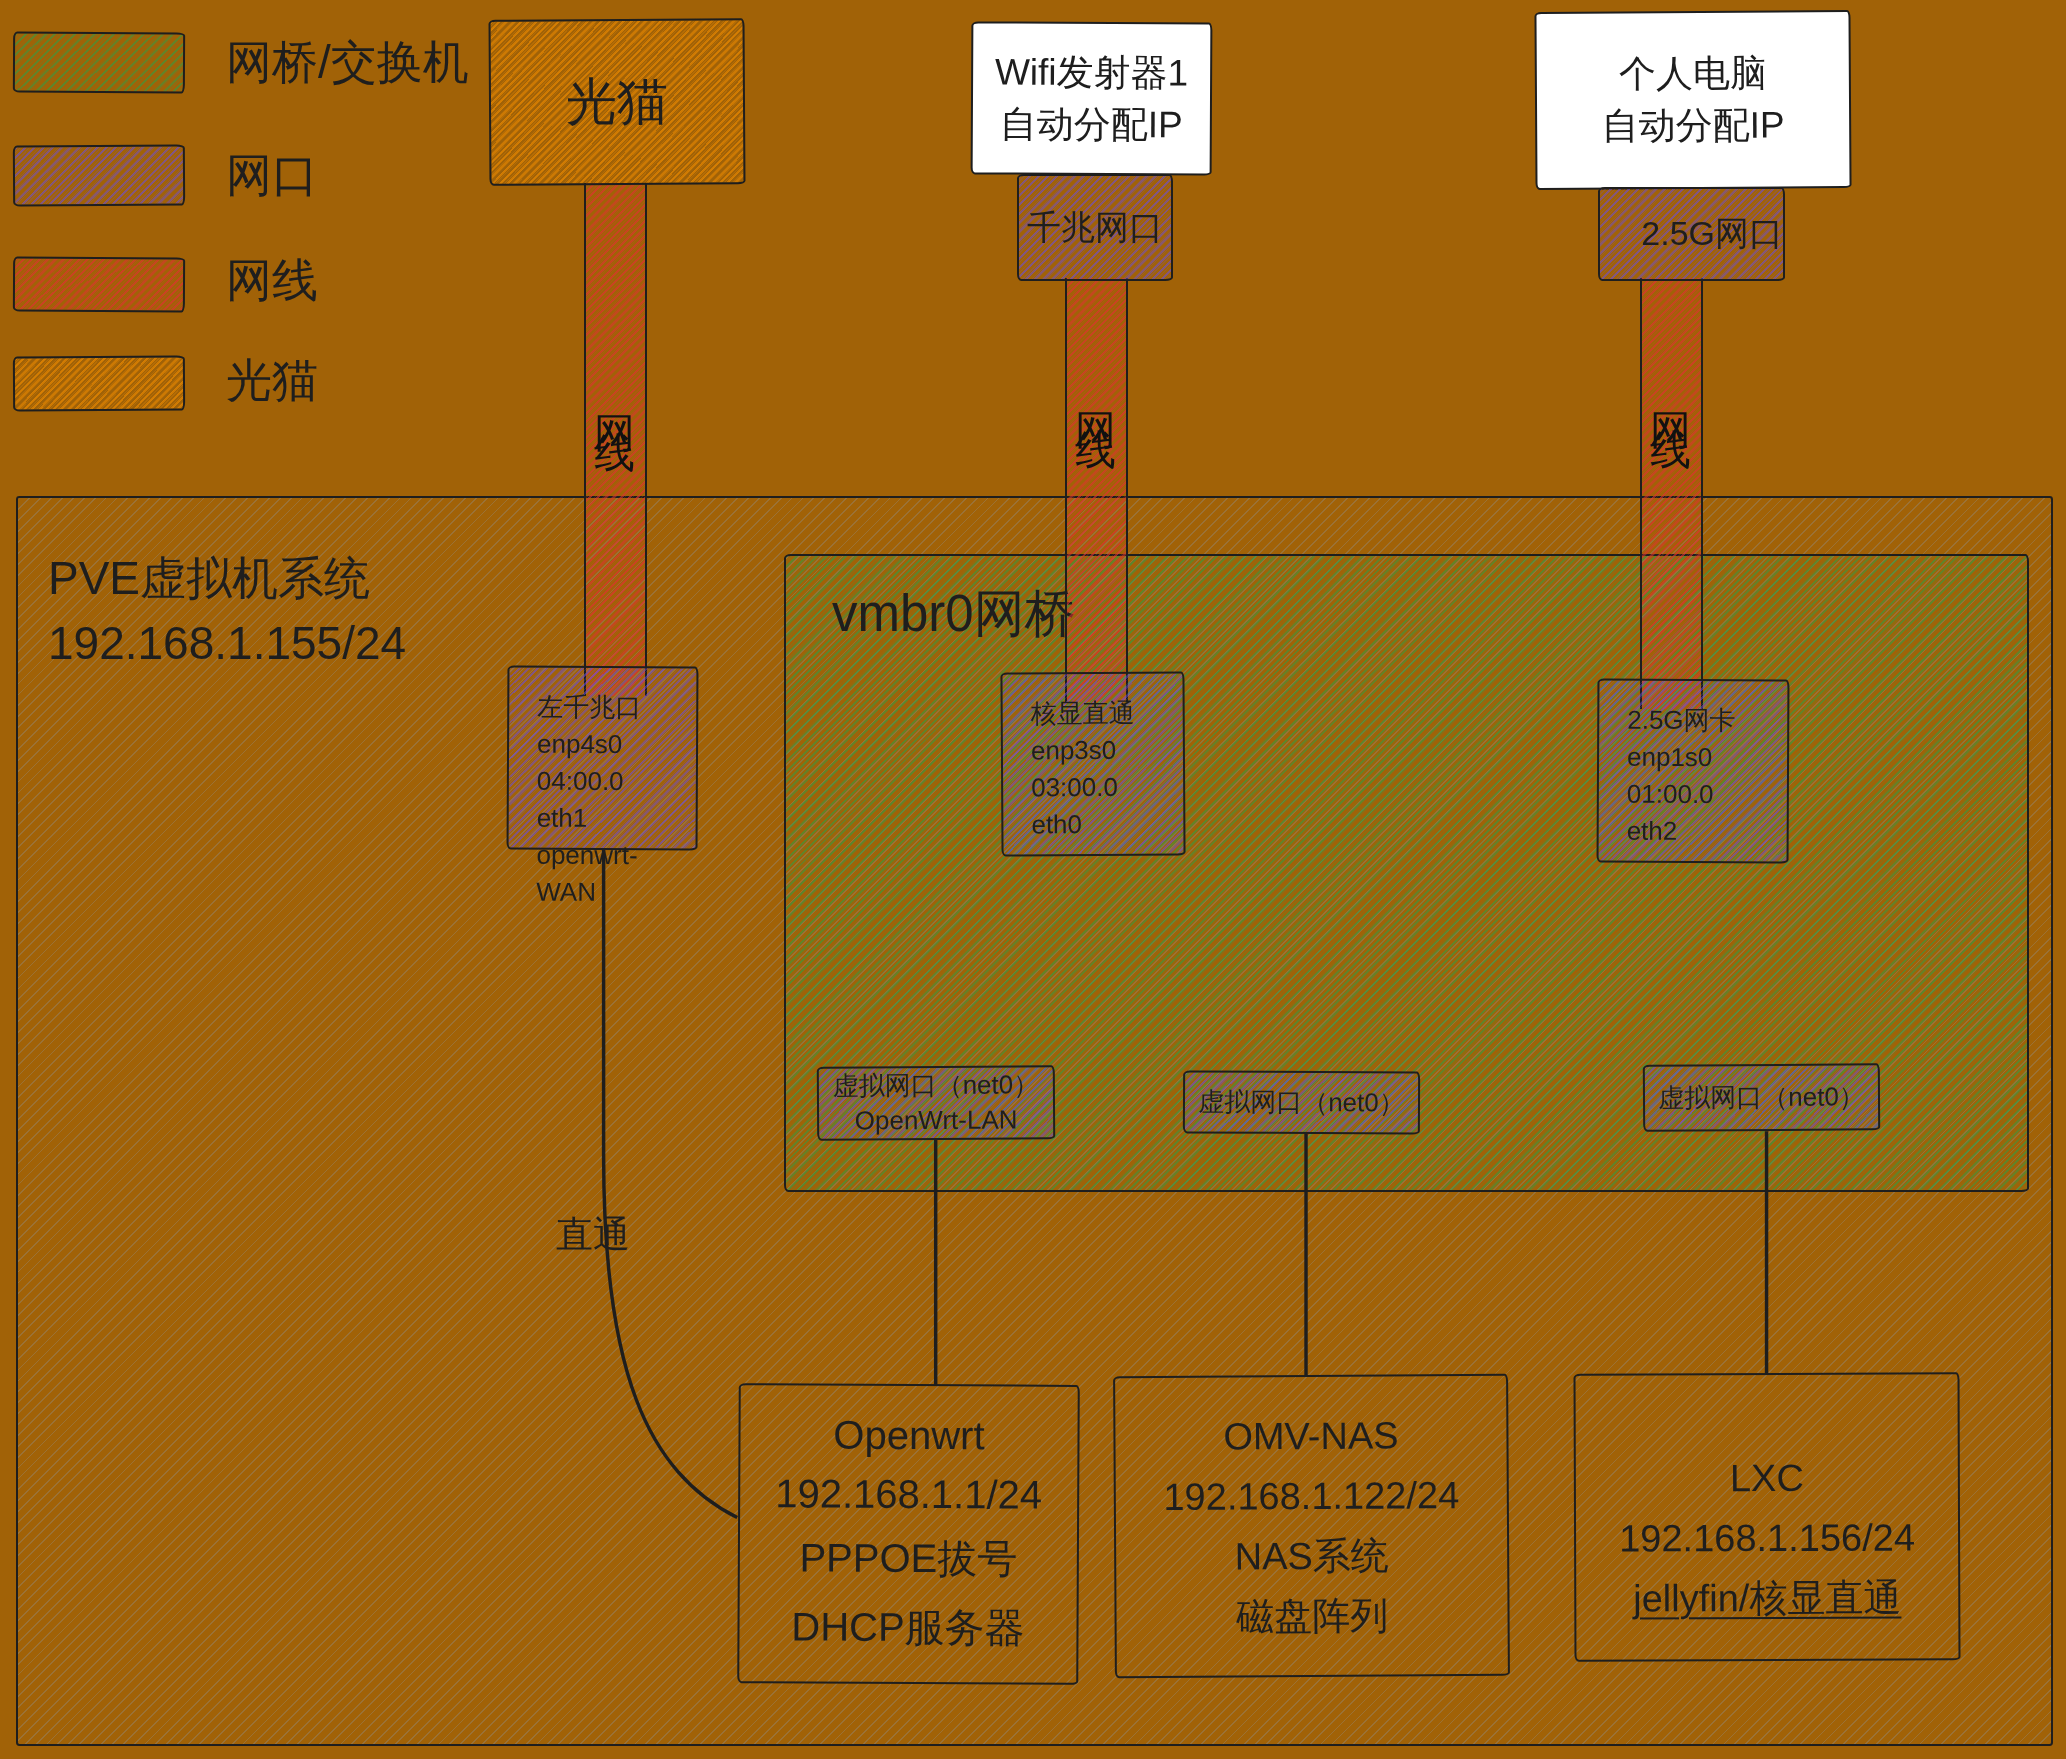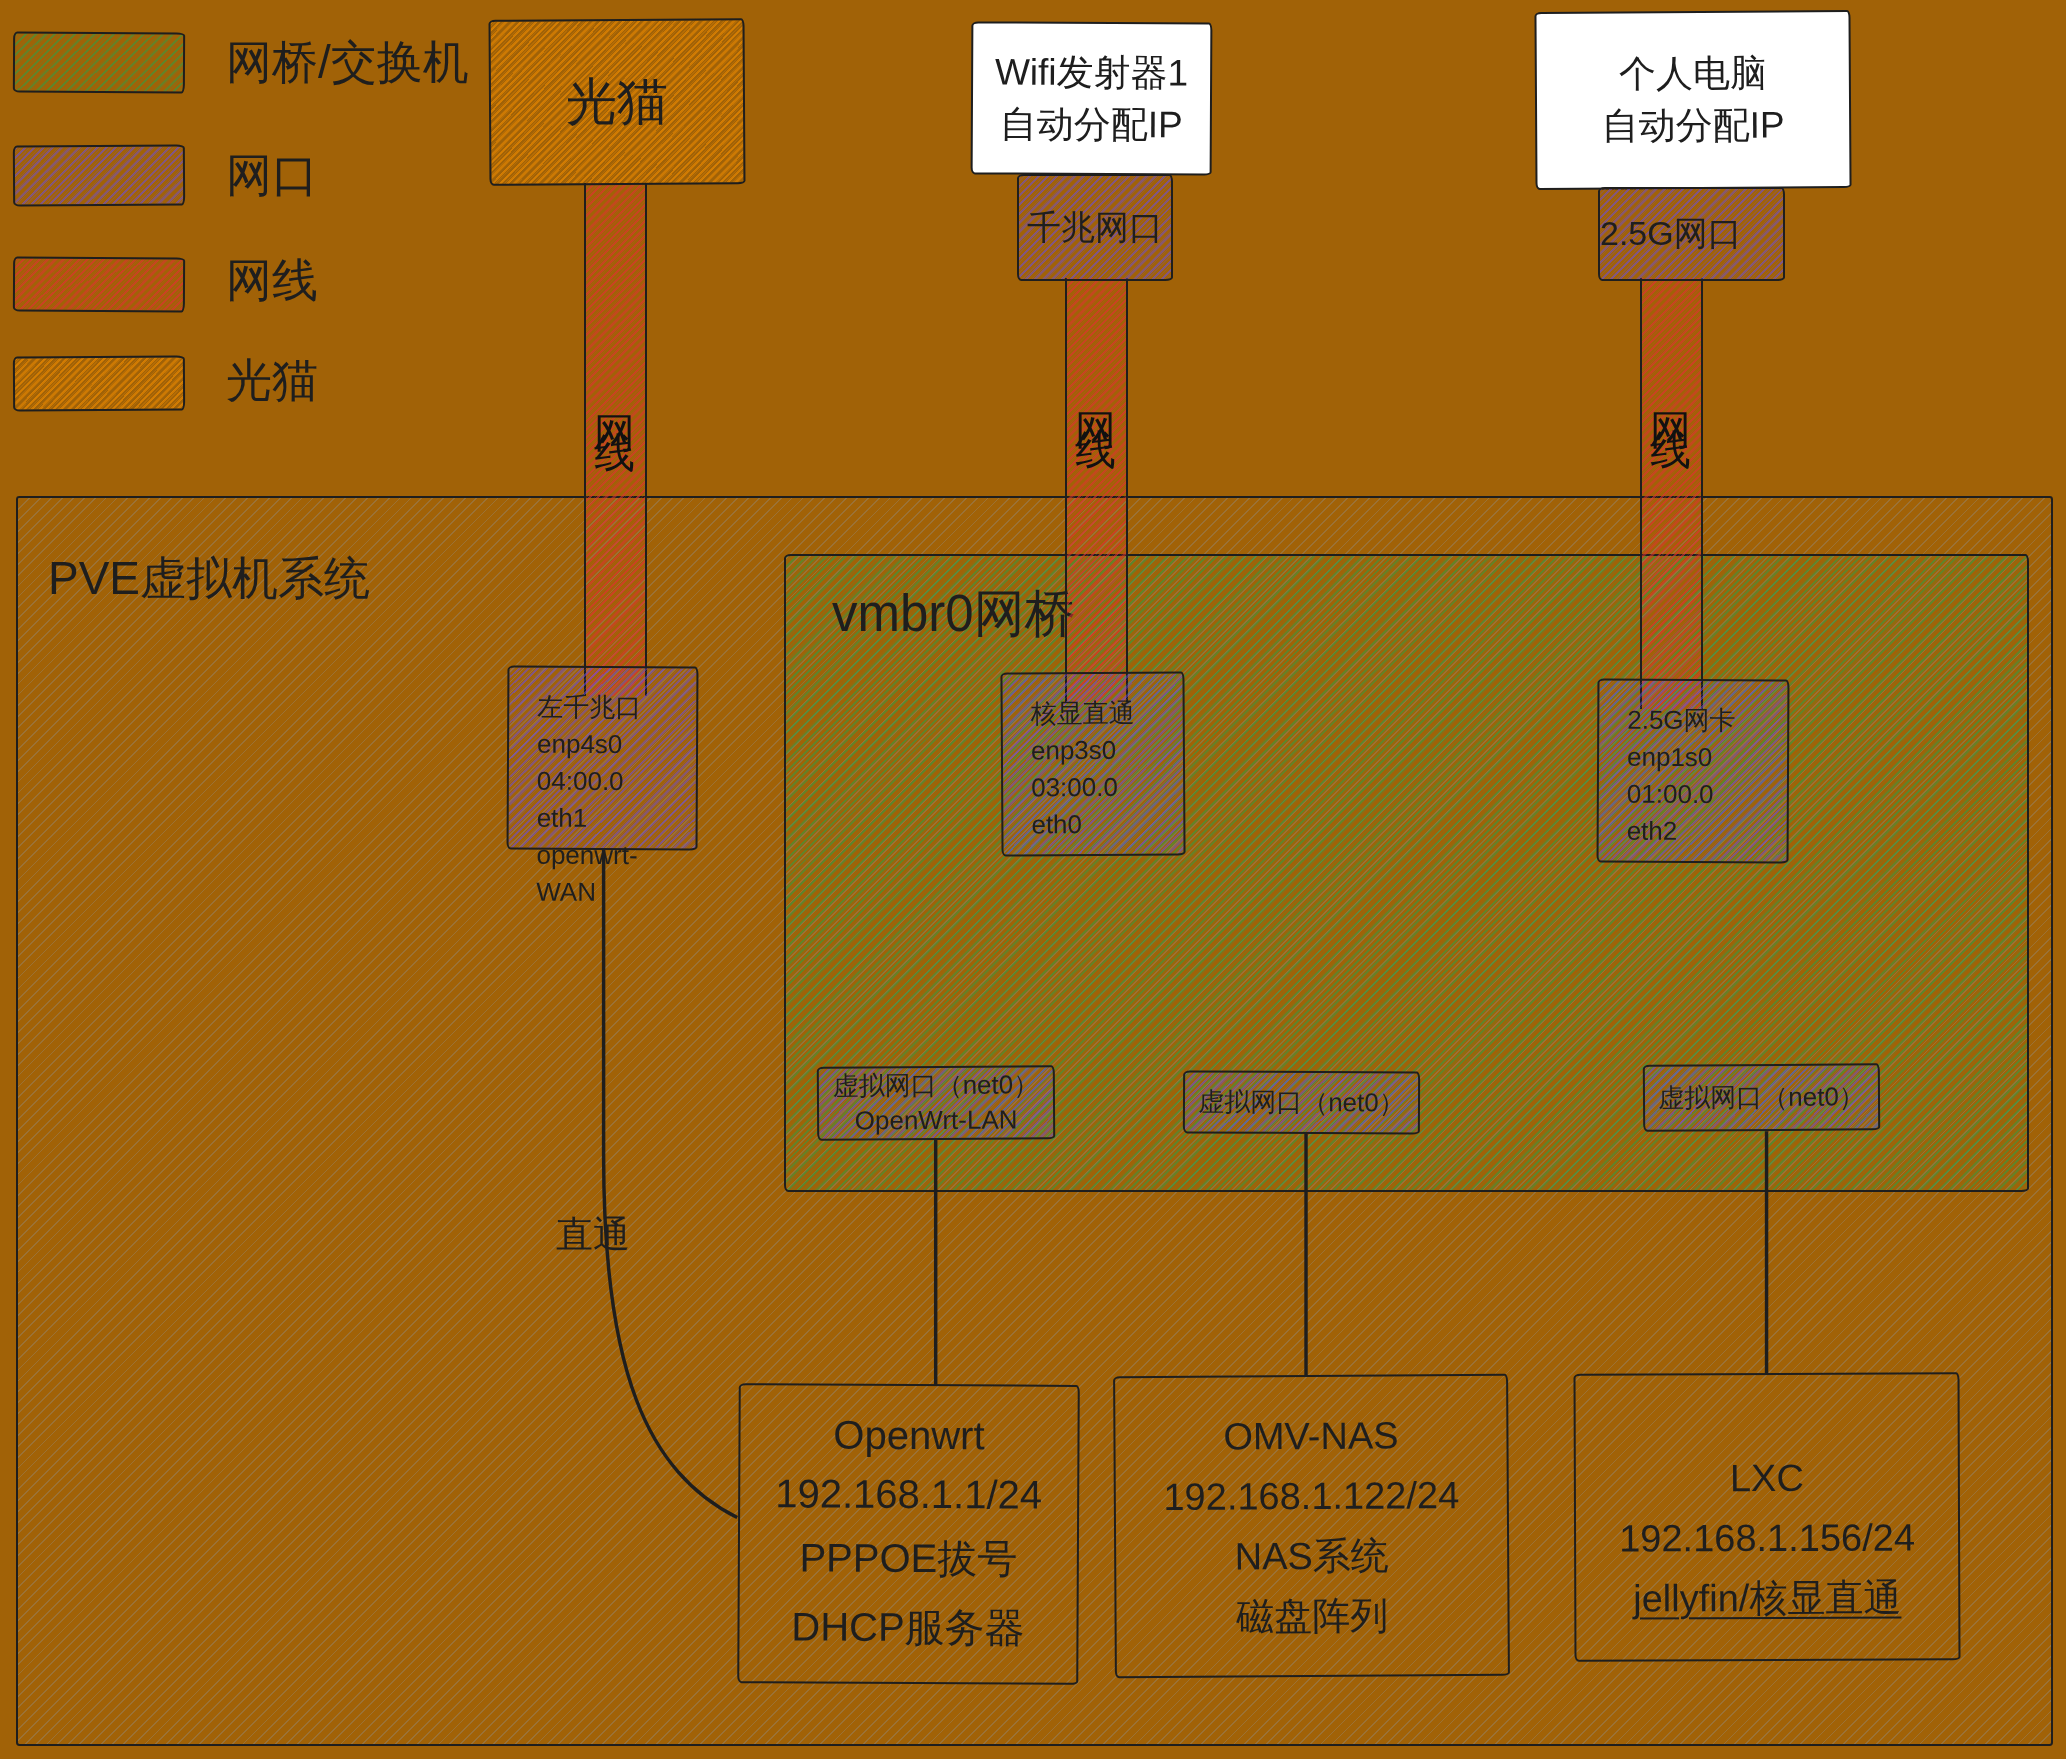--- a/index.html
+++ b/index.html
@@ -38,21 +38,21 @@
   .ll-1{top:32px;}
   .ll-2{top:145px;text-align:center;}
   .ll-3{top:253px;line-height:55px;}
   .ll-4{top:353px;line-height:55px;}
 
   
   .modem-box{left:489px;top:18.5px;width:256px;height:166px;display:flex;align-items:center;justify-content:center;font-size:51px;z-index:6;}
   .wifi-box{left:971px;top:22.3px;width:241px;height:153px;background:#fff;display:flex;flex-direction:column;align-items:center;justify-content:center;font-size:37px;line-height:52px;z-index:6;text-align:center;}
   .pc-box{left:1535px;top:10.7px;width:316px;height:178px;background:#fff;display:flex;flex-direction:column;align-items:center;justify-content:center;font-size:37px;line-height:52px;z-index:6;text-align:center;}
   .wifi-port{left:1017px;top:174px;width:156px;height:107px;display:flex;align-items:center;justify-content:center;font-size:34px;z-index:6;}
-  .pc-port{left:1598px;top:187px;width:187px;height:94px;display:flex;align-items:center;justify-content:flex-start;font-size:34px;z-index:6;}
+  .pc-port{left:1598px;top:187px;width:187px;height:94px;display:flex;align-items:center;justify-content:flex-end;font-size:34px;z-index:6;}
 
   
   .cable{position:absolute;width:63px;border-left:2.6px solid #1e1e1e;border-right:2.6px solid #1e1e1e;box-sizing:border-box;z-index:5;}
   .cable-left{left:584px;top:183px;height:513px;}
   .cable-mid{left:1065px;top:278px;height:424px;}
   .cable-right{left:1640px;top:278px;height:431px;}
   .cable-label{position:relative;display:block;margin:0 auto;writing-mode:vertical-lr;text-orientation:upright;font-size:41px;letter-spacing:16.3px;color:#111;}
   .cable-left .cable-label{top:200px;}
   .cable-mid .cable-label{top:102px;}
   .cable-right .cable-label{top:102px;}
@@ -100,20 +100,21 @@
     <div class="legend-label ll-2">网口</div>
     <div class="legend-swatch hatch-red lg-3 r2"></div>
     <div class="legend-label ll-3">网线</div>
     <div class="legend-swatch hatch-yellow lg-4 r1"></div>
     <div class="legend-label ll-4">光猫</div>
   </div>
 
   <div class="sketch hatch-gray pve-box"></div>
   <div class="pve-label">
     <div>PVE虚拟机系统</div>
+    <div>192.168.1.155/24</div>
   </div>
 
   <div class="sketch hatch-green bridge-box"></div>
   <div class="bridge-title">vmbr0网桥</div>
 
   <svg class="wires" viewBox="0 0 4809 4096">
     <path d="M1405,1978 L1405,2690 C1405,3190 1505,3425 1716,3532" fill="none" stroke="#1e1e1e" stroke-width="8"></path>
     <line x1="2178" y1="2653" x2="2178" y2="3226" stroke="#1e1e1e" stroke-width="8"></line>
     <line x1="3040" y1="2638" x2="3040" y2="3204" stroke="#1e1e1e" stroke-width="8"></line>
     <line x1="4112" y1="2633" x2="4112" y2="3199" stroke="#1e1e1e" stroke-width="8"></line>

